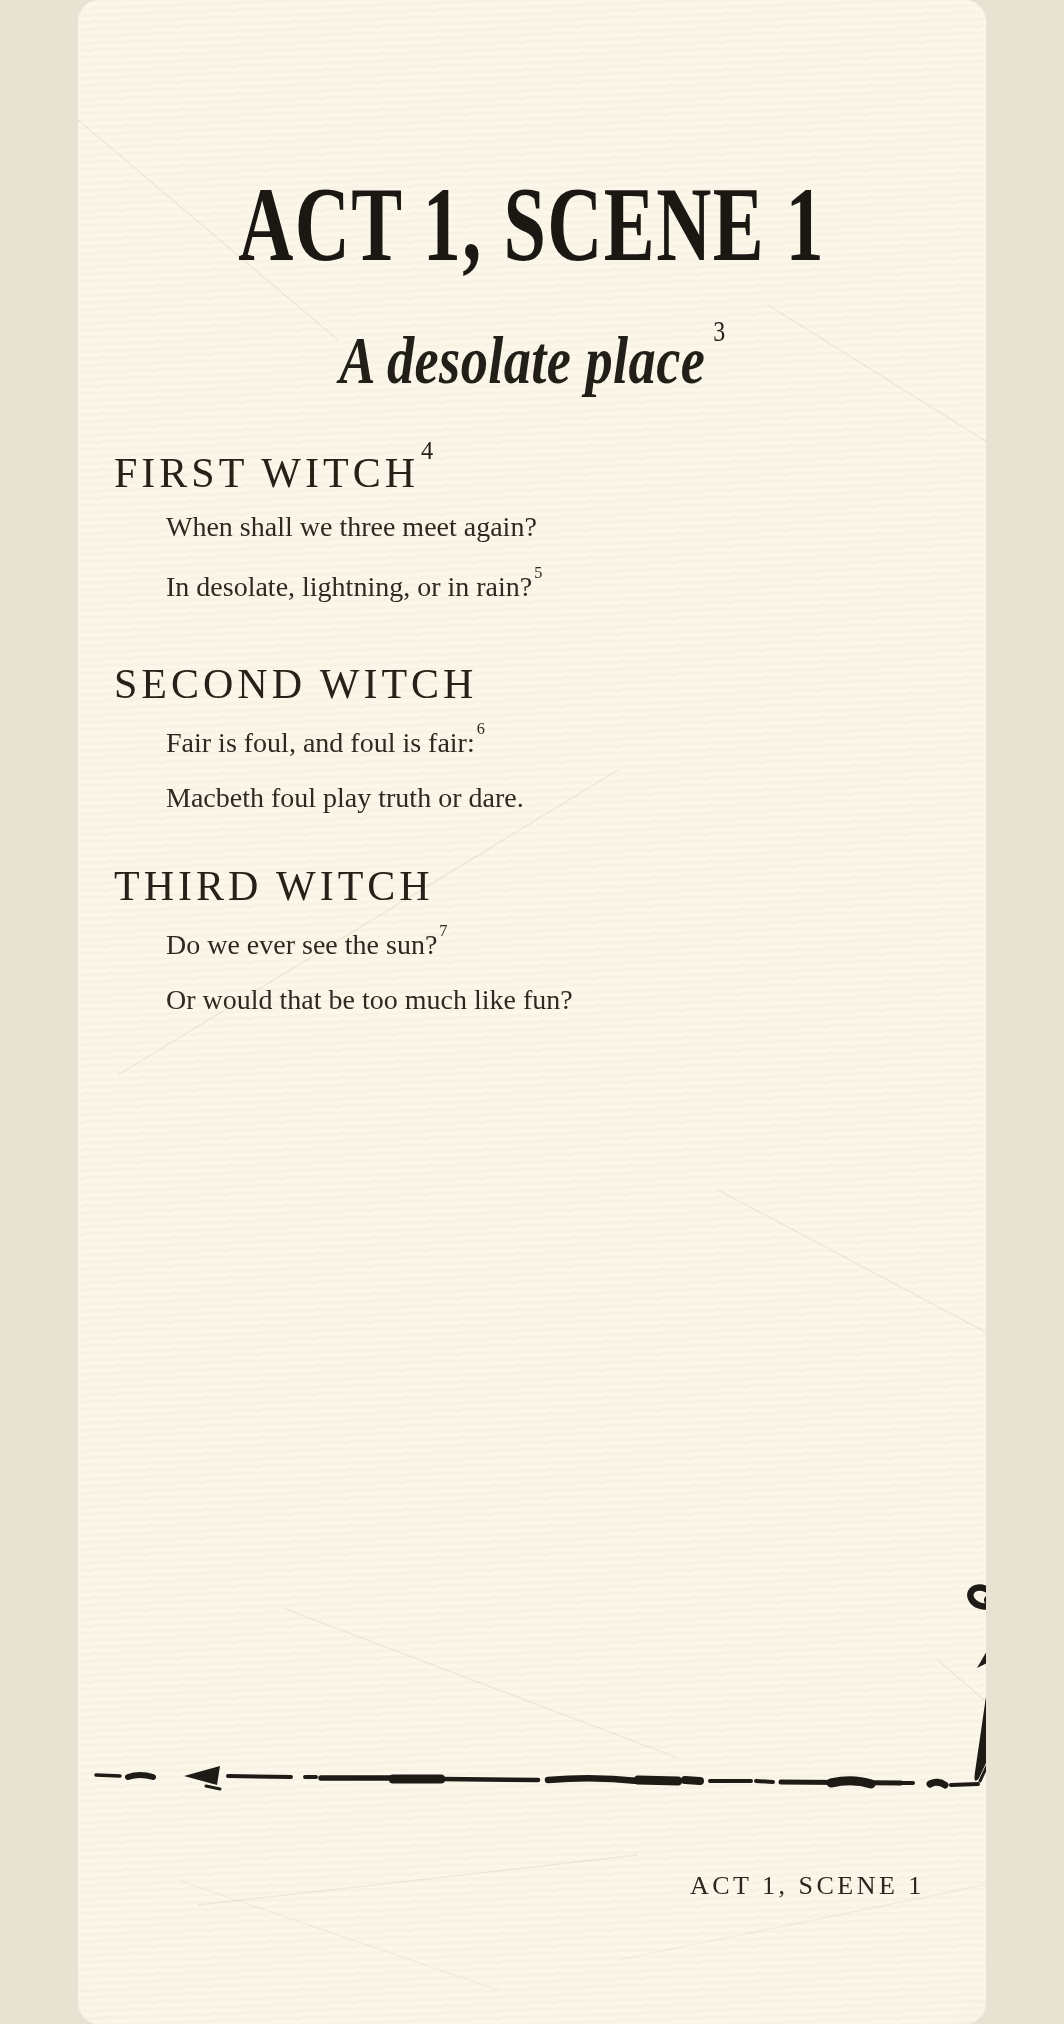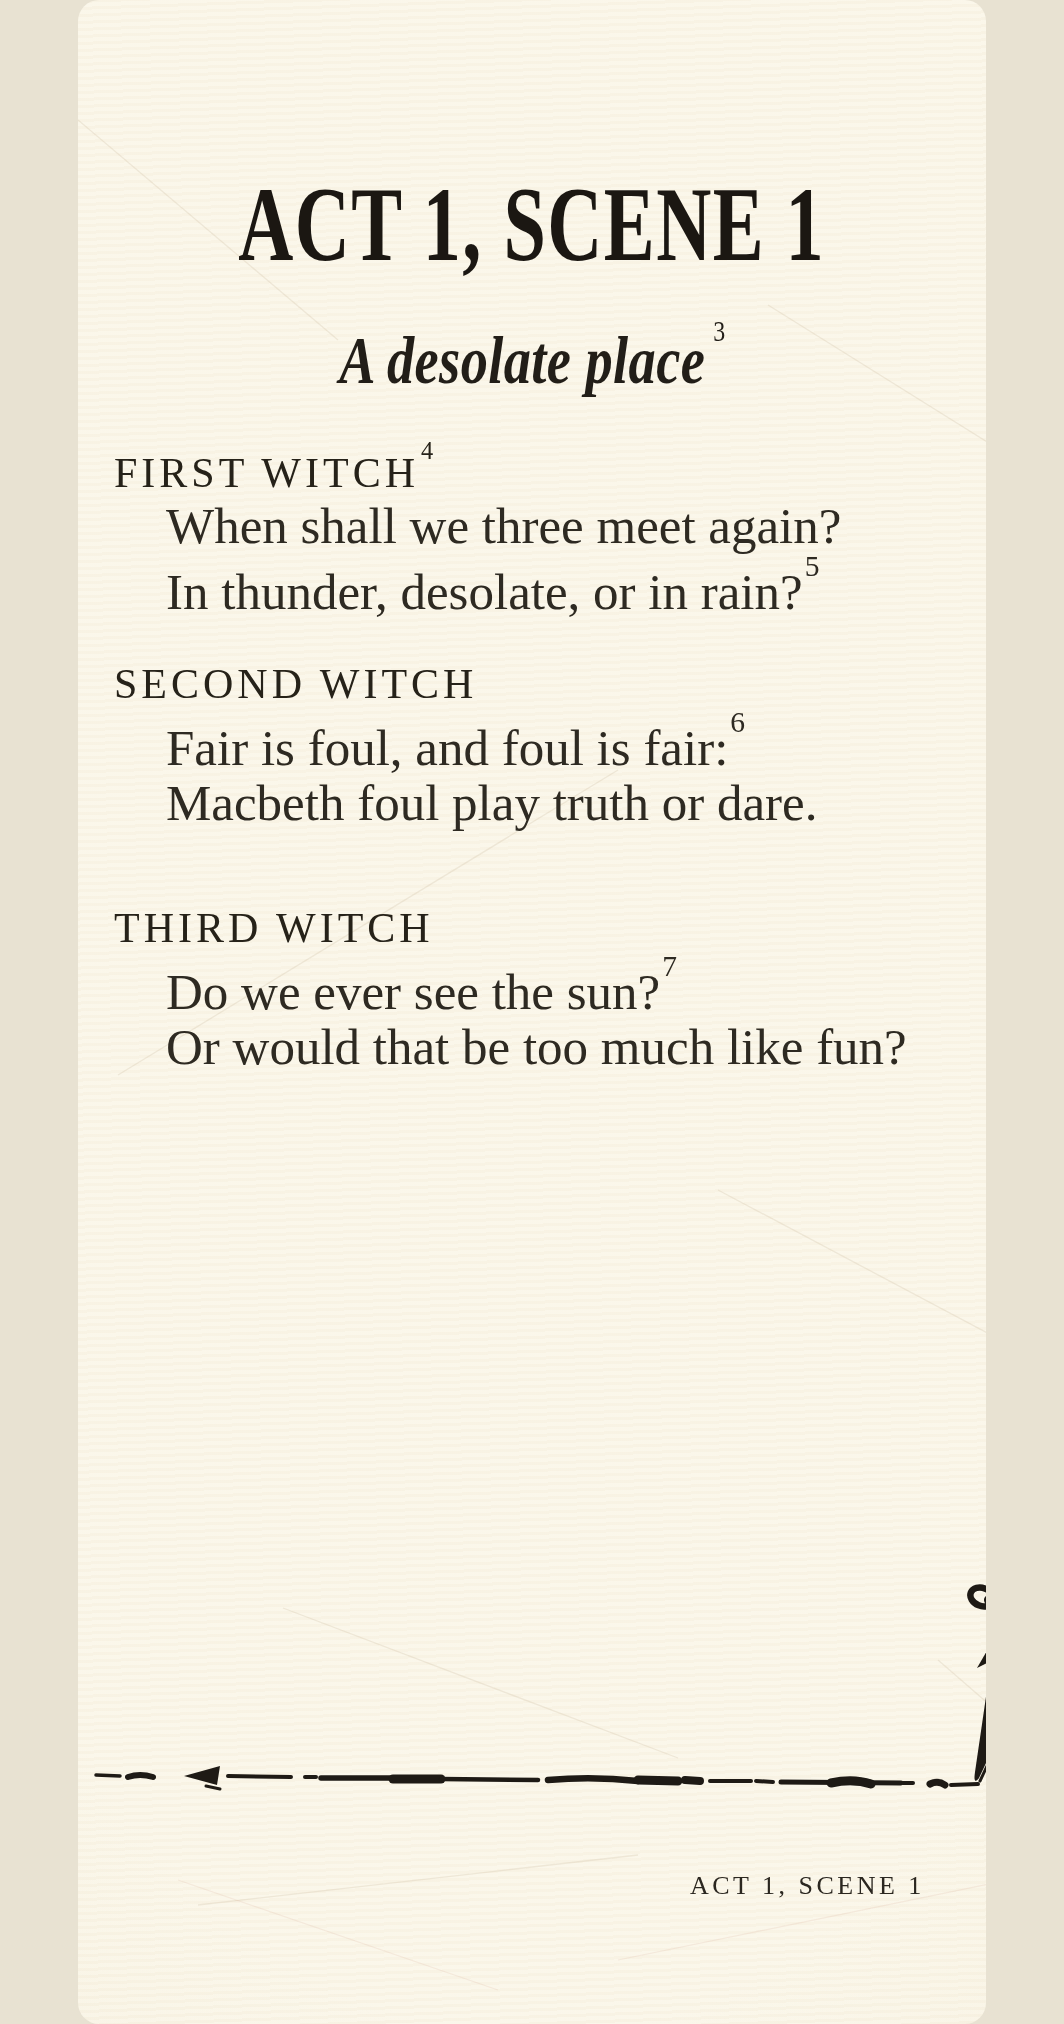--- a/index.html
+++ b/index.html
@@ -23,27 +23,27 @@
     color:#1b1712;letter-spacing:2px;white-space:nowrap;
   }
   .squeeze{display:inline-block;transform:scaleX(.72);transform-origin:50% 50%;}
   .subtitle{
     position:absolute;top:326px;left:0;width:100%;
     text-align:center;font-size:68px;line-height:1;color:#221e18;white-space:nowrap;
   }
   .squeeze2{display:inline-block;transform:scaleX(.80);transform-origin:50% 50%;}
   .subtitle em{font-style:italic;font-weight:600;letter-spacing:.5px;}
   .speech{position:absolute;left:36px;right:40px;}
-  .speech.s0{top:438px;} .speech.s1{top:658px;} .speech.s2{top:902px;}
+  .speech.s0{top:438px;} .speech.s1{top:658px;} .speech.s2{top:860px;}
   .speaker{
     font-size:42px;line-height:52px;letter-spacing:4px;
     color:#262219;white-space:nowrap;
   }
   .line{
-    padding-left:52px;font-size:51px;line-height:55px;
+    padding-left:52px;font-size:28px;line-height:55px;
     color:#2e2a22;white-space:nowrap;
   }
   sup{
     font-size:58%;font-weight:400;letter-spacing:0;
     position:relative;top:-.52em;margin-left:2px;font-style:normal;
   }
   sup:empty{display:none;}
   .subtitle sup{margin-left:10px;font-size:44%;top:-.62em;}
   .footer-head{
     position:absolute;top:1871px;left:612px;
@@ -77,21 +77,21 @@
     </g>
   </svg>
 
   <h1 class="title"><span class="squeeze">ACT 1, SCENE 1</span></h1>
 
   <div class="subtitle"><span class="squeeze2"><em>A desolate place</em><sup>3</sup></span></div>
 
   <section class="speech s0">
     <div class="speaker"><span>FIRST WITCH</span><sup>4</sup></div>
     <div class="line"><span>When shall we three meet again?</span></div>
-    <div class="line"><span>In thunder, desolate, or in rain?</span><sup>5</sup></div>
+    <div class="line"><span>In desolate, lightning, or in rain?</span><sup>5</sup></div>
   </section>
 
   <section class="speech s1">
     <div class="speaker"><span>SECOND WITCH</span></div>
     <div class="line"><span>Fair is foul, and foul is fair:</span><sup>6</sup></div>
     <div class="line"><span>Macbeth foul play truth or dare.</span></div>
   </section>
 
   <section class="speech s2">
     <div class="speaker"><span>THIRD WITCH</span></div>

